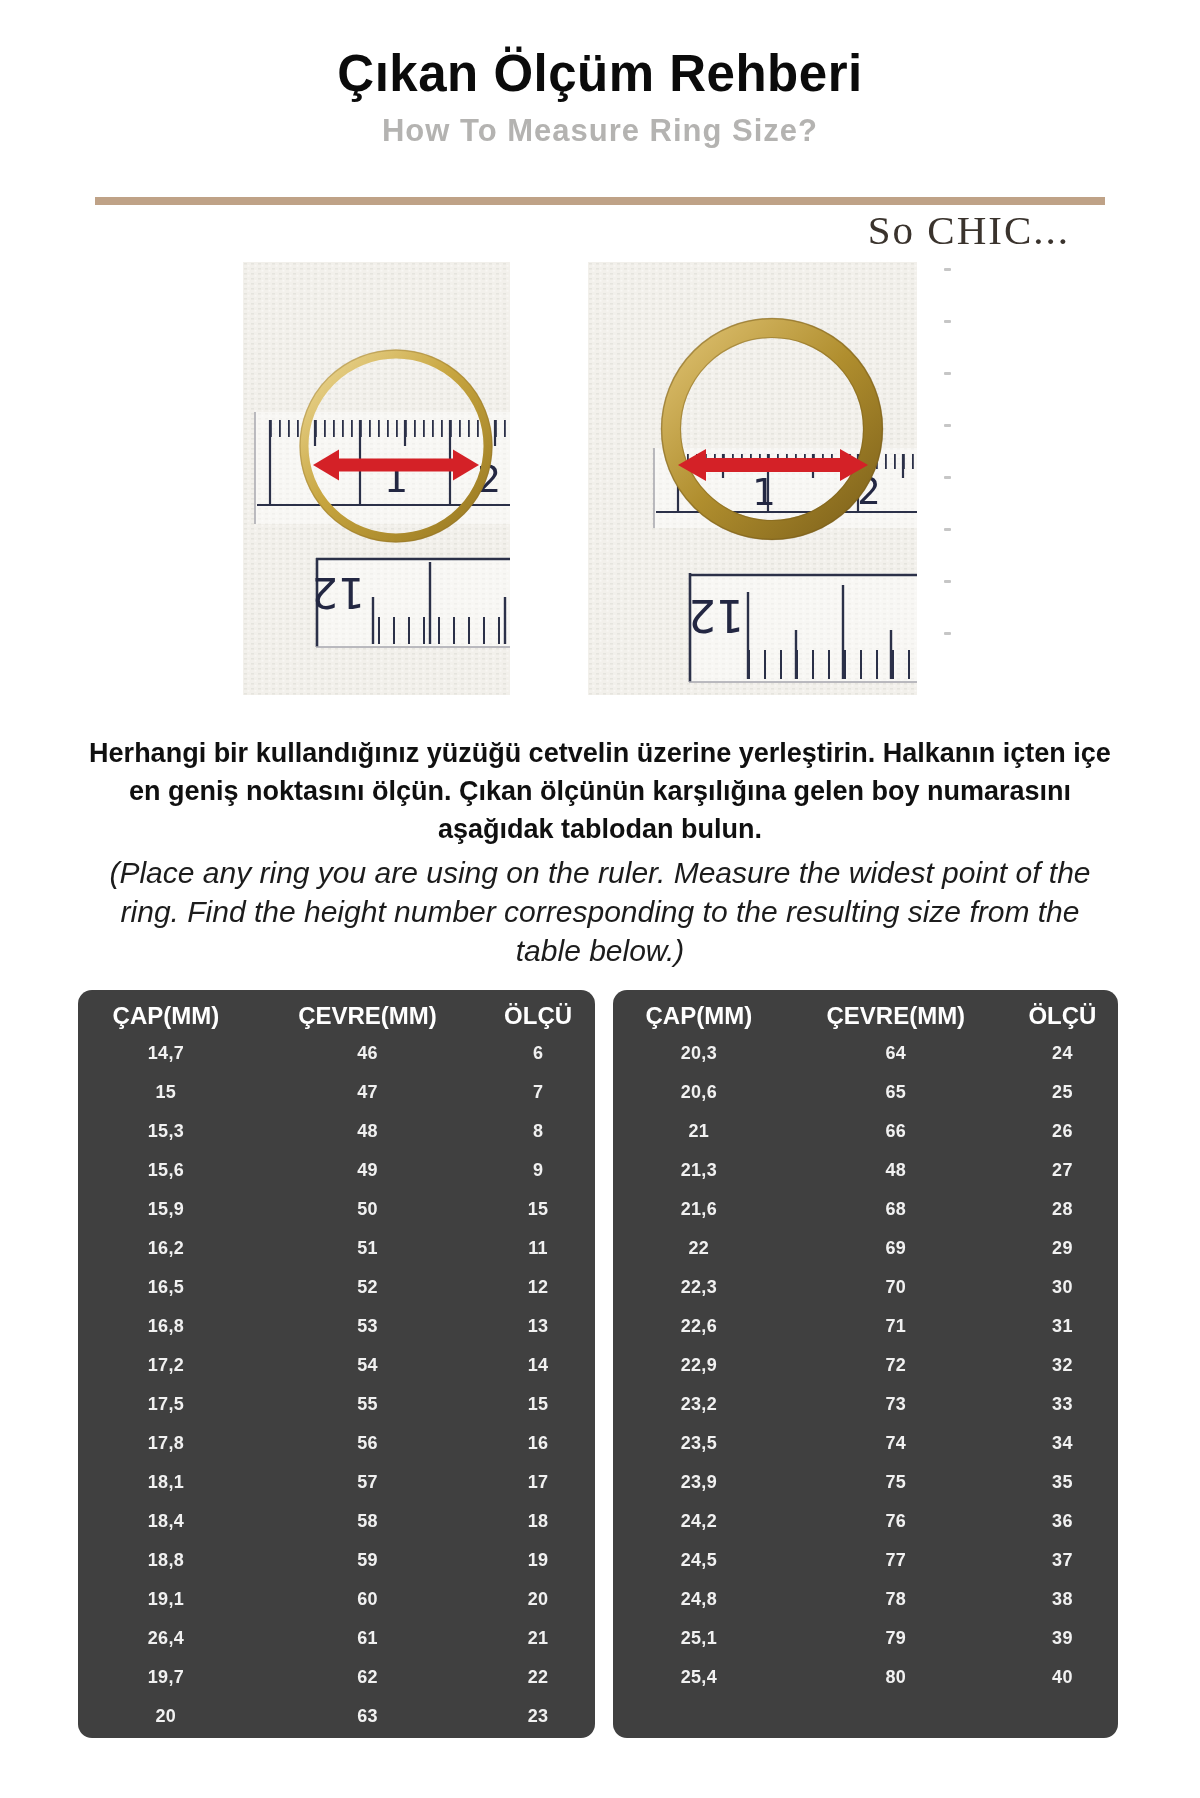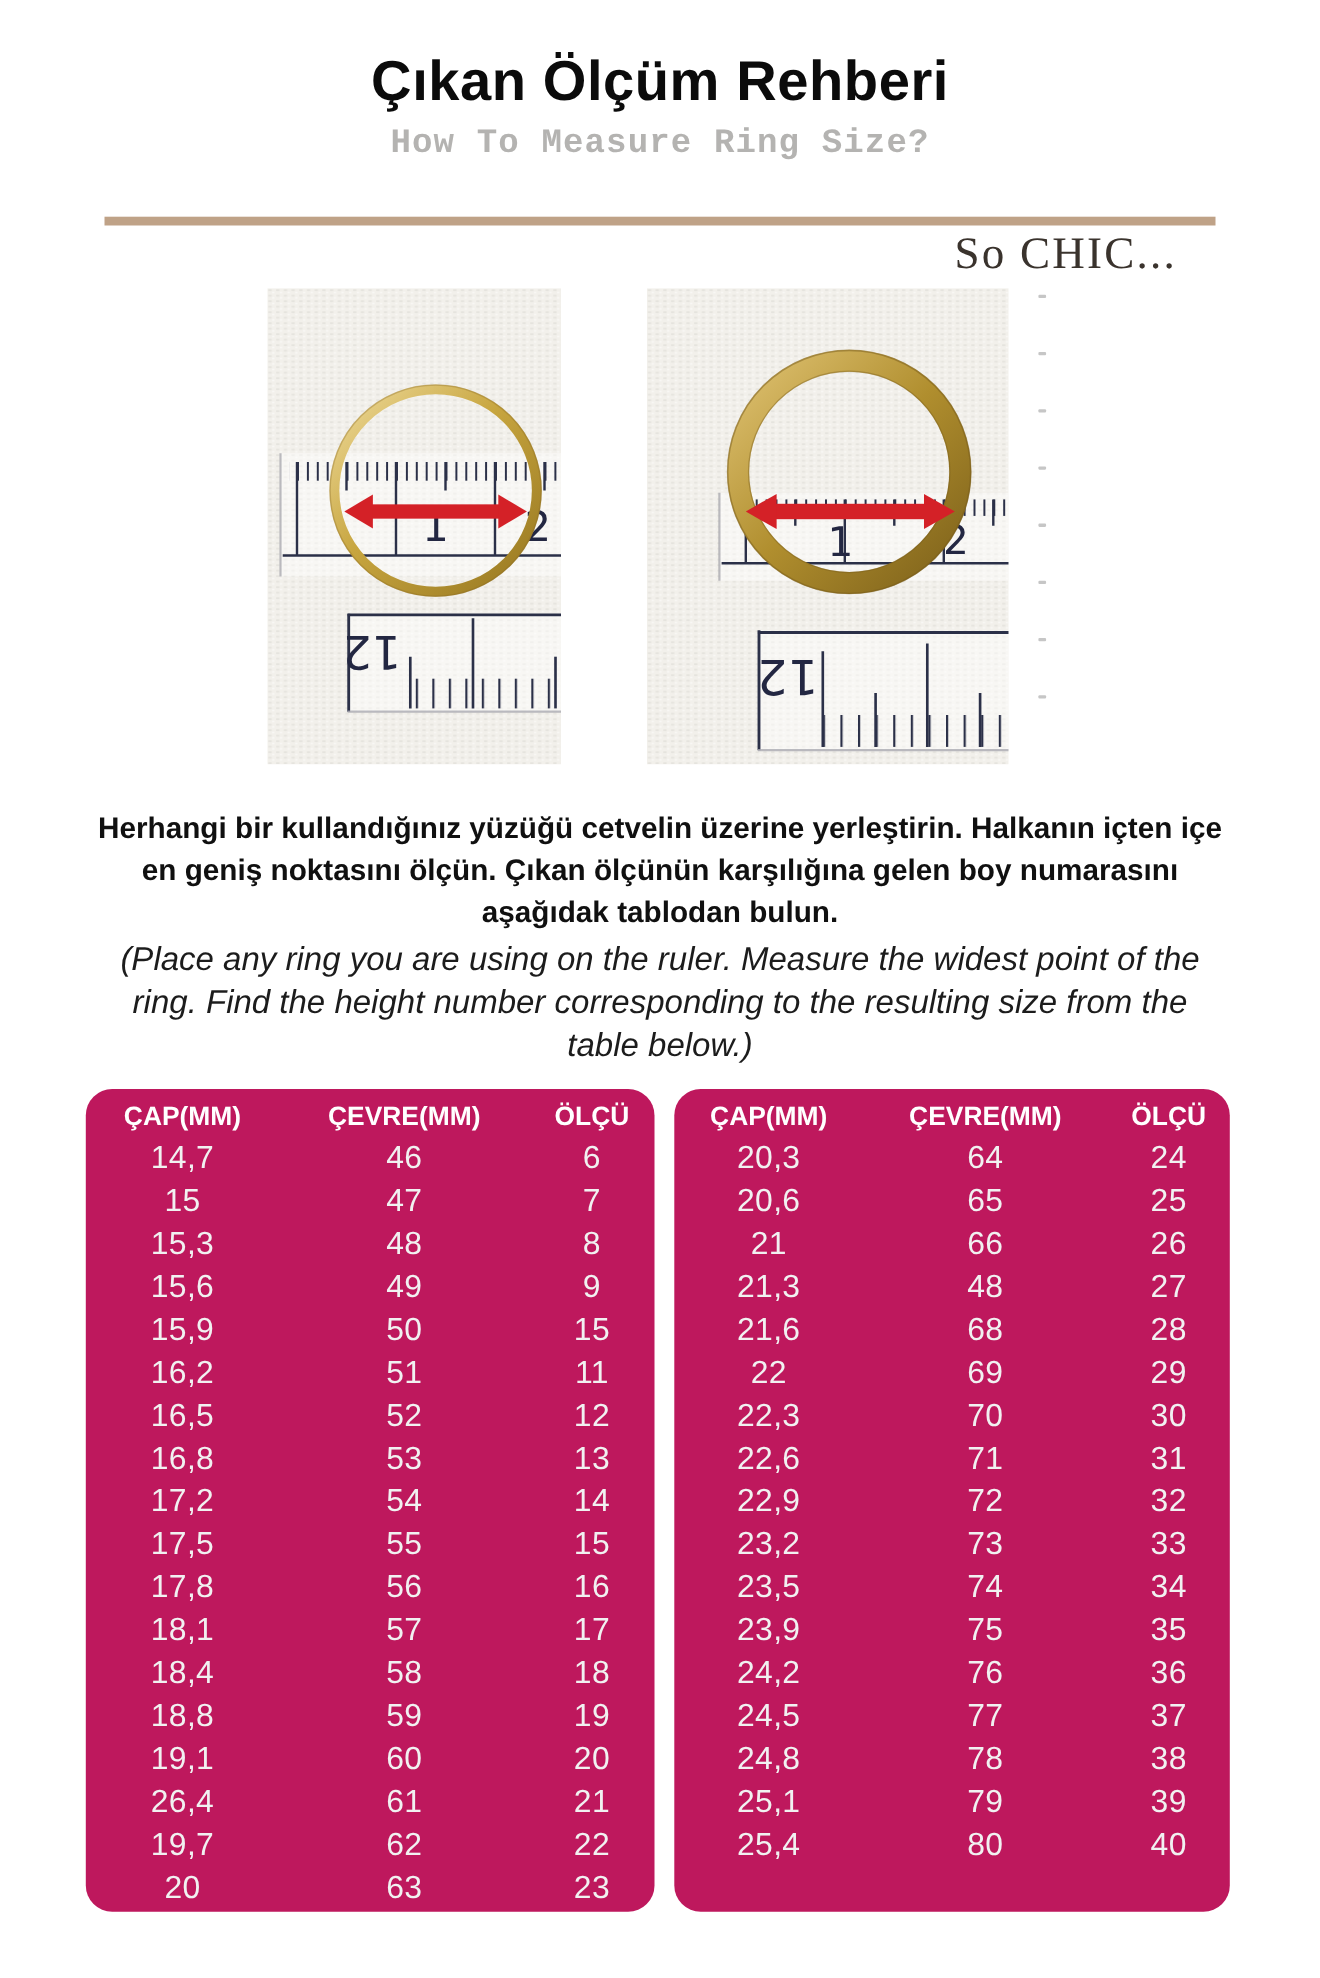--- a/index.html
+++ b/index.html
@@ -6,21 +6,21 @@
   .page{
     position:relative;width:1200px;height:1798px;margin:0 auto;background:#ffffff;
     font-family:"Liberation Sans","DejaVu Sans",sans-serif;overflow:hidden;
   }
   .title{
     position:absolute;top:44px;left:0;width:100%;text-align:center;
     font-size:51px;font-weight:800;color:#0b0b0b;letter-spacing:.5px;margin:0;
   }
   .subtitle{
     position:absolute;top:113px;left:0;width:100%;text-align:center;
-    font-size:31px;font-weight:700;color:#b4b3b1;letter-spacing:1px;margin:0;font-family:Liberation Mono, monospace;
+    font-size:31px;font-weight:700;color:#b4b3b1;letter-spacing:1px;margin:0;
   }
   .divider{position:absolute;top:197px;left:95px;width:1010px;height:8px;background:#bfa287;}
   .brand{
     position:absolute;top:206px;left:790px;width:280px;text-align:right;
     font-family:"Liberation Serif","DejaVu Serif",serif;font-size:41px;font-weight:400;
     color:#3a332d;letter-spacing:2px;white-space:nowrap;
   }
   .photo{position:absolute;top:262px;}
   .photo-left{left:243px;width:267px;height:433px;}
   .photo-right{left:588px;width:329px;height:433px;}
@@ -28,28 +28,28 @@
   .dash-col span{display:block;width:7px;height:3px;border-radius:1px;background:#c6c6c6;margin-bottom:49px;}
   .tr-text{
     position:absolute;top:734px;left:50%;transform:translateX(-50%);width:1060px;margin:0;
     text-align:center;font-size:27px;font-weight:700;color:#101010;line-height:38px;
   }
   .en-text{
     position:absolute;top:853px;left:50%;transform:translateX(-50%);width:1020px;margin:0;
     text-align:center;font-size:30px;font-style:italic;font-weight:400;color:#1c1c1c;line-height:39px;
   }
   .sizetable{
-    position:absolute;top:990px;height:748px;background:#be185d;border-radius:24px;
+    position:absolute;top:990px;height:748px;background:#404040;border-radius:14px;
     color:#f1f1f1;
   }
   .table-left{left:78px;width:517px;}
   .table-right{left:613px;width:505px;}
   .thead,.trow{display:grid;grid-template-columns:34% 44% 22%;text-align:center;}
   .thead{margin-top:8px;font-size:24px;font-weight:700;color:#ffffff;line-height:36px;}
-  .trow{font-size:29px;font-weight:400;line-height:39px;letter-spacing:.3px;}
+  .trow{font-size:18px;font-weight:700;line-height:39px;letter-spacing:.3px;}
   svg text{font-family:"DejaVu Sans","Liberation Sans",sans-serif;}
 </style>
 </head>
 <body>
 
 <div class="page">
 
   <h1 class="title">Çıkan Ölçüm Rehberi</h1>
   <h2 class="subtitle">How To Measure Ring Size?</h2>
   <div class="divider"></div>

